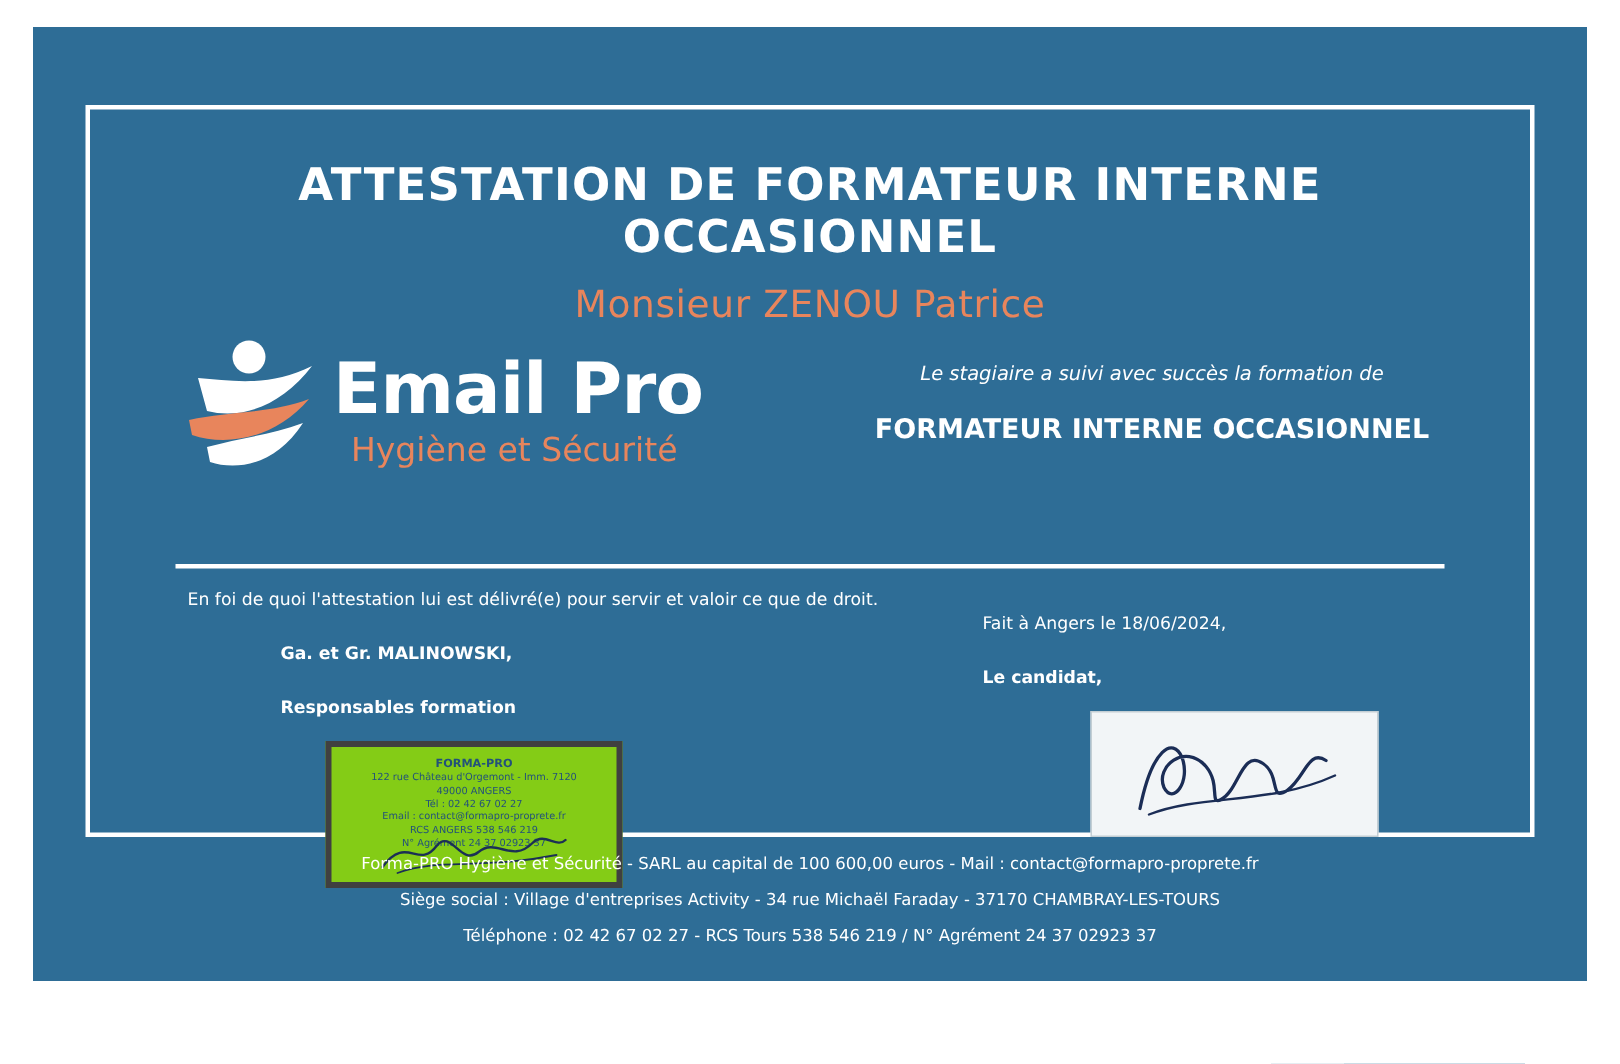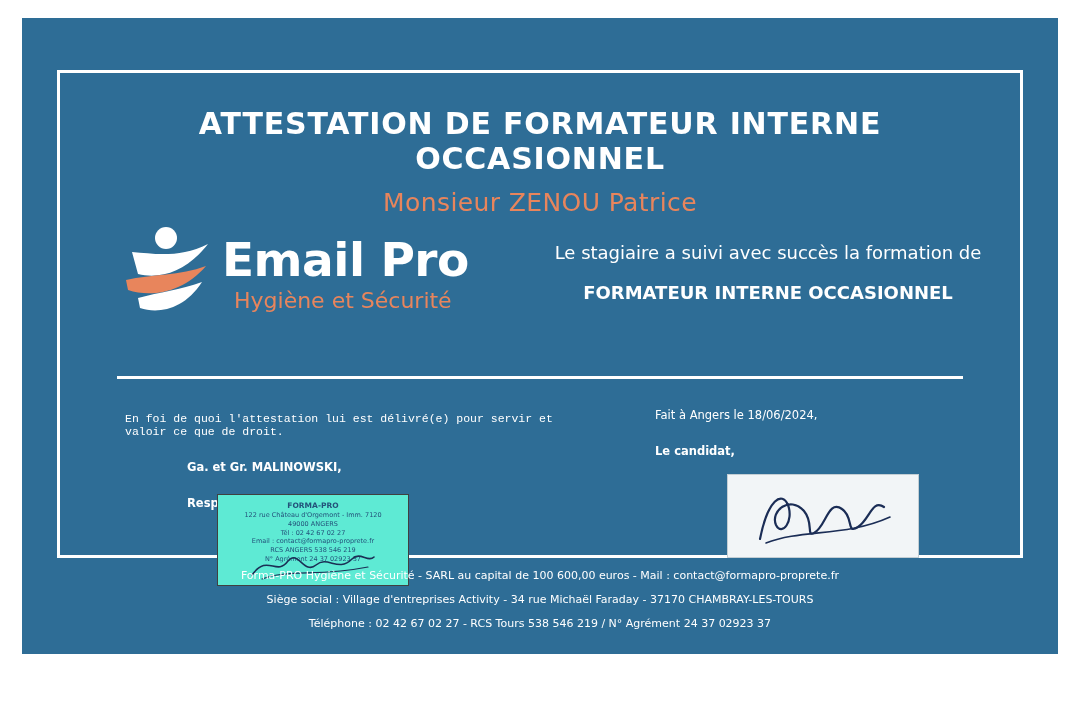--- a/index.html
+++ b/index.html
@@ -104,22 +104,23 @@
   }
   .right-statement {
     position: absolute;
     right: 10px;
     top: 22px;
     width: 450px;
     text-align: center;
     color: #ffffff;
   }
   .right-statement .line1 {
-    font-size: 18px;
-    font-family: "DejaVu Sans", sans-serif;
+    font-size: 13px;
+    font-family: "DejaVu Sans", sans-serif;
+    font-style: italic;
   }
   .right-statement .line2 {
     font-size: 18px;
     font-weight: bold;
     margin-top: 19px;
     font-family: "DejaVu Sans", sans-serif;
   }
   .rule {
     position: absolute;
     left: 40px;
@@ -152,34 +153,34 @@
   }
   .small-line {
     font-size: 11.5px;
     font-family: "DejaVu Sans", sans-serif;
   }
   .small-bold {
     font-size: 11.5px;
     font-weight: bold;
     font-family: "DejaVu Sans", sans-serif;
   }
-  .col-left .l1 { margin-top: 20px; text-align: left; padding-left: 8px; font-family: Liberation Mono, monospace;}
+  .col-left .l1 { margin-top: 0; text-align: left; padding-left: 8px;}
   .col-left .l2 { margin-top: 22px; padding-left: 70px;}
   .col-left .l3 { margin-top: 22px; padding-left: 70px;}
   .col-right .r1 { margin-top: 16px; padding-left: 18px;}
   .col-right .r2 { margin-top: 22px; padding-left: 18px;}
   
   .stamp {
     position: absolute;
     left: 100px;
     top: 102px;
     width: 190px;
     height: 90px;
-    background: #5eead4;
-    border: 1px solid #404040;
+    background: #84cc16;
+    border: 4px solid #404040;
     overflow: hidden;
   }
   .stamp-inner {
     position: absolute;
     left: 8px;
     top: 6px;
     right: 8px;
     text-align: center;
     color: #23527a;
     line-height: 1.35;

